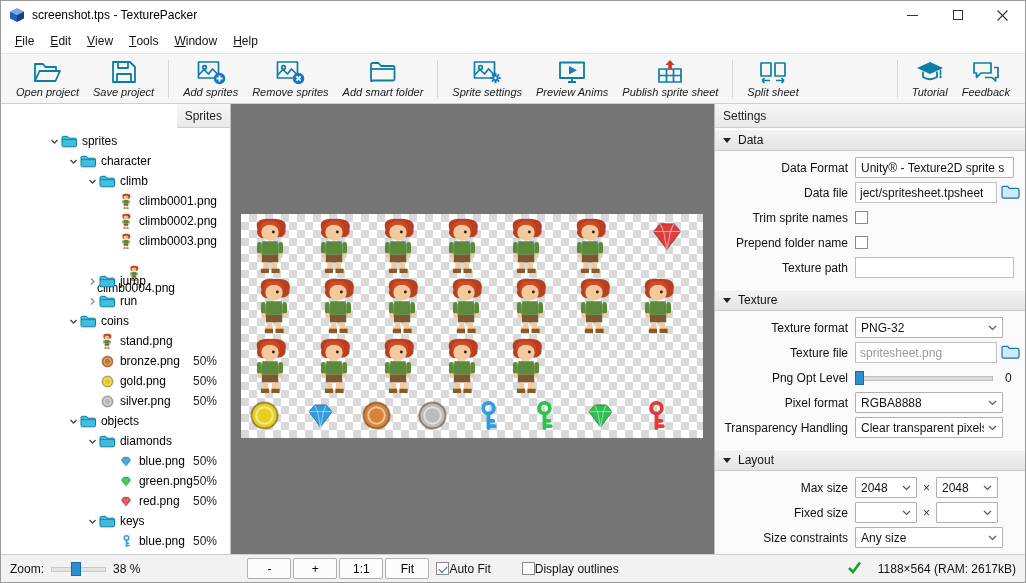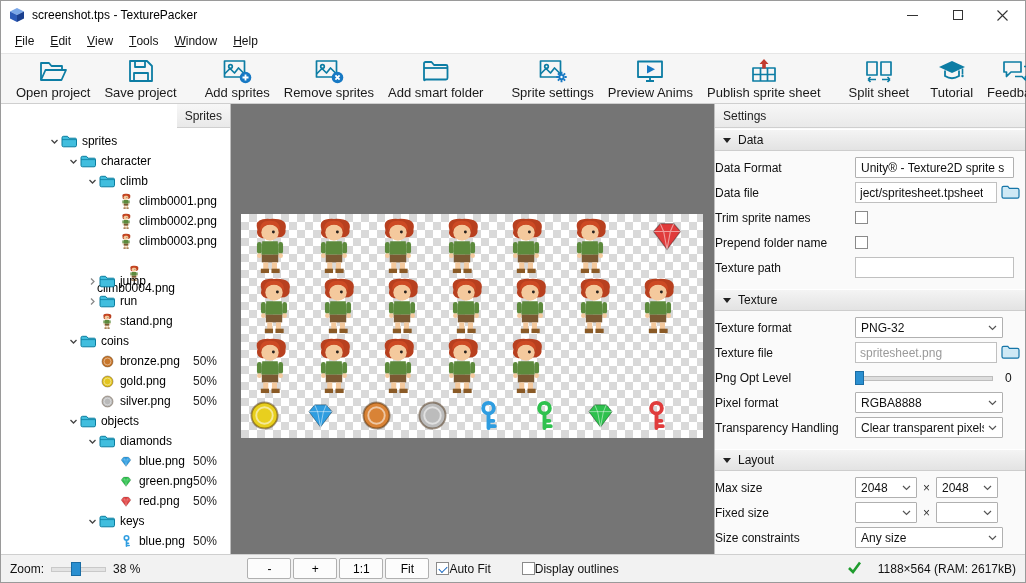--- a/index.html
+++ b/index.html
@@ -16,21 +16,21 @@
   .menubar { height:24px; flex:0 0 24px; display:flex; align-items:stretch; padding-left:6px; background:#fff; }
   .menu-item { display:flex; align-items:center; padding:0 8px; }
   .menu-item u { text-decoration:underline; }
 
   .toolbar { height:51px; flex:0 0 51px; display:flex; align-items:center; background:#f6f6f6; border-top:1px solid #e6e6e6; border-bottom:1px solid #cfcfcf; padding:0 8px; }
   .tb-group { display:flex; }
   .tb-sep { width:1px; align-self:center; height:38px; background:#d6d6d6; margin:0 7px; }
   .tb-sep.tb-right { margin-left:auto; }
   .tb-btn { display:flex; flex-direction:column; align-items:center; padding:2px 7px 3px; border-radius:3px; }
   .tb-ic { height:28px; display:flex; align-items:center; }
-  .tb-lbl { font-size:13px; color:#1a1a1a; white-space:nowrap; }
+  .tb-lbl { font-size:11px; color:#1a1a1a; white-space:nowrap;font-style:italic; }
 
   .main { flex:1; display:flex; min-height:0; }
   .left-panel { width:230px; flex:0 0 230px; display:flex; flex-direction:column; background:#fff; border-right:1px solid #bfbfbf;align-items:flex-end; }
   .panel-header { height:24px; flex:0 0 24px; background:linear-gradient(#f7f7f7,#e9e9e9); border-bottom:1px solid #cfcfcf; display:flex; align-items:center; padding:0 8px; color:#222; }
   .tree { flex:1; overflow:hidden; padding-top:3px; }
   .tree-row { height:20px; display:flex; align-items:center; white-space:nowrap; }
   .expander { width:13px; flex:0 0 13px; display:inline-flex; justify-content:center; }
   .tree-icon { width:17px; flex:0 0 17px; display:inline-flex; justify-content:center; align-items:center; margin-right:4px; }
   .tree-label { color:#000; }
   .tree-scale { margin-left:auto; padding-right:13px; color:#222; }
@@ -42,21 +42,21 @@
     background-size:16px 16px; background-position:0 0,8px 8px; }
   .sheet svg { display:block; width:462px; height:224px; }
 
   .right-panel { width:311px; flex:0 0 311px; display:flex; flex-direction:column; background:#fafafa; border-left:1px solid #bfbfbf; }
   .settings-body { flex:1; overflow:hidden; }
   .section-header { height:22px; background:linear-gradient(#f4f4f4,#e3e3e3); border-top:1px solid #fff; border-bottom:1px solid #cdcdcd; display:flex; align-items:center; gap:7px; padding:0 8px; margin-top:5px; }
   .section-header.first { margin-top:1px; }
   .tri { width:0; height:0; border-left:4px solid transparent; border-right:4px solid transparent; border-top:5px solid #222; }
   .section-body { padding:4px 0; }
   .srow { display:flex; align-items:center; min-height:25px; padding-right:5px; }
-  .srow .lbl { width:140px; flex:0 0 140px; padding-right:7px; color:#111; }
+  .srow .lbl { width:140px; flex:0 0 140px; text-align:right; padding-right:7px; color:#111; }
   .ctrl { flex:1; display:flex; align-items:center; gap:4px; min-width:0; }
   .sel { height:21px; border:1px solid #b0b0b0; background:#fff; display:flex; align-items:center; padding:0 5px; width:148px; overflow:hidden; border-radius:1px; }
   .sel.wide { width:159px; }
   .sel-val { white-space:nowrap; overflow:hidden; }
   .chev { margin-left:auto; display:inline-flex; padding-left:4px; flex:0 0 auto; }
   .txt { height:21px; border:1px solid #c0c0c0; background:#fff; display:flex; align-items:center; padding:0 4px; flex:1; min-width:0; overflow:hidden; }
   .txt.full { flex:0 0 159px; width:159px; }
   .txt-val { white-space:nowrap; overflow:hidden; }
   .muted { color:#9a9a9a; }
   .file-btn { border:none; background:transparent; display:inline-flex; padding:0; flex:0 0 auto; }
@@ -410,42 +410,42 @@
               </svg>
             </span>
             <span class="tree-icon">
               <svg width="16" height="13" viewBox="0 0 16 13">
                 <path d="M1 2.8 Q1 1.3 2.5 1.3 h4 l1.5 1.9 h6.4 Q15.5 3.2 15.5 4.7 v5.6 q0 1.5-1.5 1.5 H2.5 Q1 11.8 1 10.3 z" fill="#41bede" stroke="#0c7d9e" stroke-width="1"></path>
                 <path d="M1 4.6 h14.5" stroke="#0c7d9e" stroke-width="0.8" fill="none"></path>
               </svg>
             </span>
             <span class="tree-label">run</span>
           </div>
-          <div class="tree-row" style="padding-left: 44px;">
-            <span class="expander"></span>
-            <span class="tree-icon">
-              <svg width="12" height="16" viewBox="0 0 44 60">
-                <use href="#chr"></use>
-              </svg>
-            </span>
-            <span class="tree-label">stand.png</span>
-          </div>
           <div class="tree-row" style="padding-left: 25px;">
             <span class="expander">
               <svg width="9" height="9" viewBox="0 0 9 9">
                 <path d="M1.5 3 L4.5 6 L7.5 3" fill="none" stroke="#444" stroke-width="1.3"></path>
               </svg>
             </span>
             <span class="tree-icon">
               <svg width="16" height="13" viewBox="0 0 16 13">
                 <path d="M1 2.8 Q1 1.3 2.5 1.3 h4 l1.5 1.9 h6.4 Q15.5 3.2 15.5 4.7 v5.6 q0 1.5-1.5 1.5 H2.5 Q1 11.8 1 10.3 z" fill="#41bede" stroke="#0c7d9e" stroke-width="1"></path>
                 <path d="M1 4.6 h14.5" stroke="#0c7d9e" stroke-width="0.8" fill="none"></path>
               </svg>
             </span>
             <span class="tree-label">coins</span>
+          </div>
+          <div class="tree-row" style="padding-left: 44px;">
+            <span class="expander"></span>
+            <span class="tree-icon">
+              <svg width="12" height="16" viewBox="0 0 44 60">
+                <use href="#chr"></use>
+              </svg>
+            </span>
+            <span class="tree-label">stand.png</span>
           </div>
           <div class="tree-row" style="padding-left: 44px;">
             <span class="expander"></span>
             <span class="tree-icon">
               <svg width="13" height="13" viewBox="0 0 32 32" style="color:#c8762a">
                 <use href="#coin"></use>
               </svg>
             </span>
             <span class="tree-label">bronze.png</span>
             <span class="tree-scale">50%</span>

